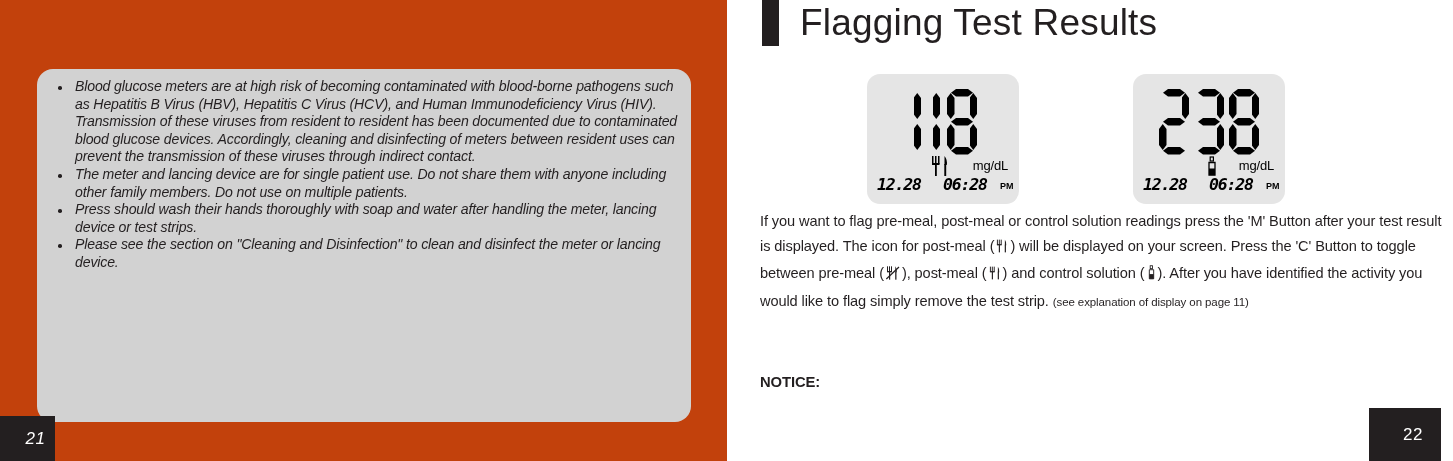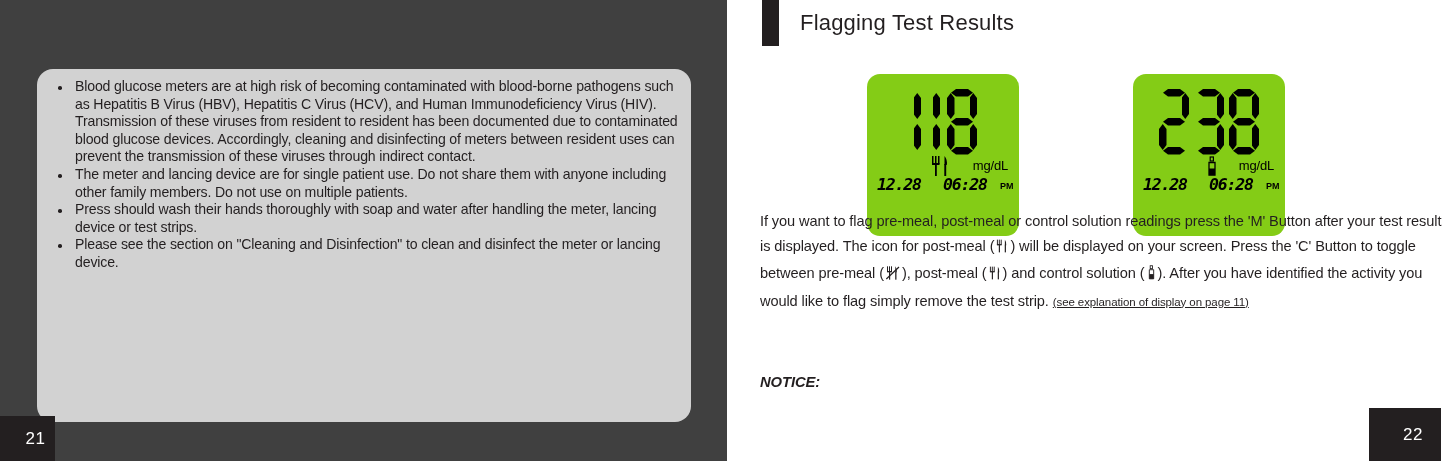--- a/index.html
+++ b/index.html
@@ -17,21 +17,22 @@
     width: 1453px;
     height: 461px;
     background: #ffffff;
   }
 
   
   .left-page {
     position: absolute;
     left: 0; top: 0;
     width: 727px; height: 461px;
-    background: #404040;
+    background: #c2410c;
+    font-style: italic;
   }
 
   .warning-box {
     position: absolute;
     left: 37px;
     top: 69px;
     width: 654px;
     height: 353px;
     background: #d2d2d2;
     border-radius: 16px;
@@ -82,42 +83,42 @@
   }
 
   .title-bar {
     width: 17px;
     height: 46px;
     background: #231f20;
     margin-right: 21px;
   }
 
   .title-text {
-    font-size: 22px;
+    font-size: 37px;
     color: #231f20;
     letter-spacing: 0.2px;
     font-weight: 400;
     line-height: 46px;
   }
 
   
   .meters {
     position: absolute;
     left: 140px;
     top: 74px;
     width: 430px;
     height: 126px;
   }
 
   .lcd {
     position: absolute;
     top: 0;
     width: 152px;
-    height: 162px;
-    background: #84cc16;
+    height: 130px;
+    background: #e5e5e5;
     border-radius: 13px;
   }
   .lcd-1 { left: 0px; }
   .lcd-2 { left: 266px; }
 
   .lcd-digits {
     position: absolute;
     top: 10px;
     left: 0;
     width: 100%;
@@ -229,34 +230,33 @@
     width: 683px;
     font-size: 14.6px;
     line-height: 24.6px;
     color: #231f20;
     letter-spacing: -0.1px;
   }
 
   .small-note {
     font-size: 11.5px;
     letter-spacing: -0.1px;
-    text-decoration: underline;
   }
 
   .notice-block {
     position: absolute;
     left: 33px;
     top: 371px;
     width: 683px;
     color: #231f20;
     font-size: 14.8px;
     line-height: 23px;
     letter-spacing: -0.1px;
   }
-  .notice-title { font-weight: bold; font-style: italic; }
+  .notice-title { font-weight: bold; }
 
   
   .icon-inline {
     display: inline-block;
     vertical-align: -3px;
     margin: 0 1px;
   }
 
   
   .page-tab {

